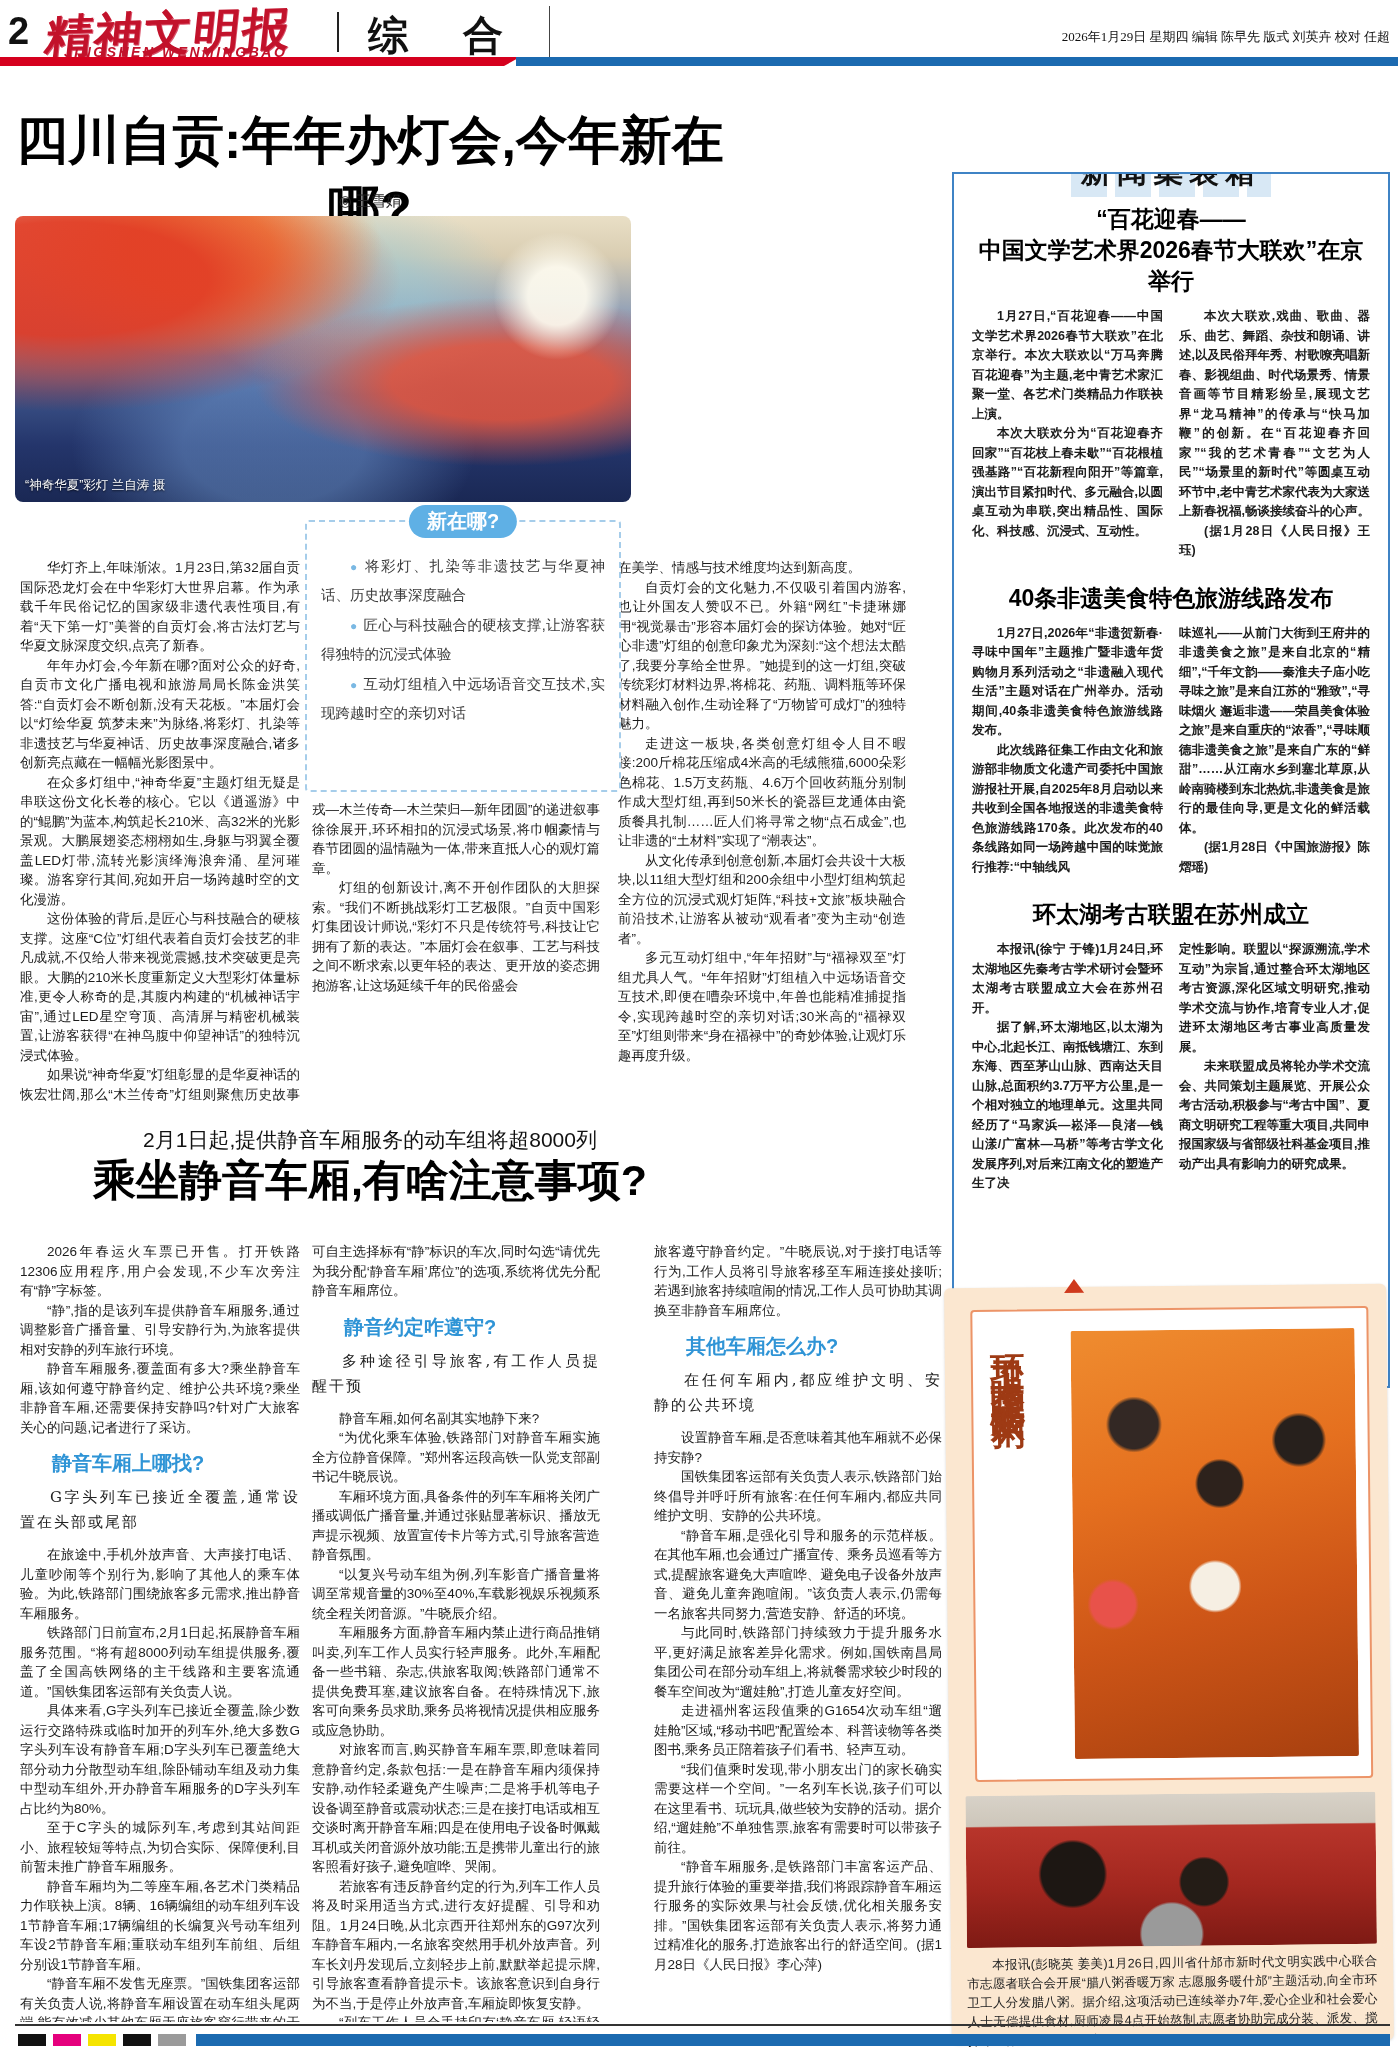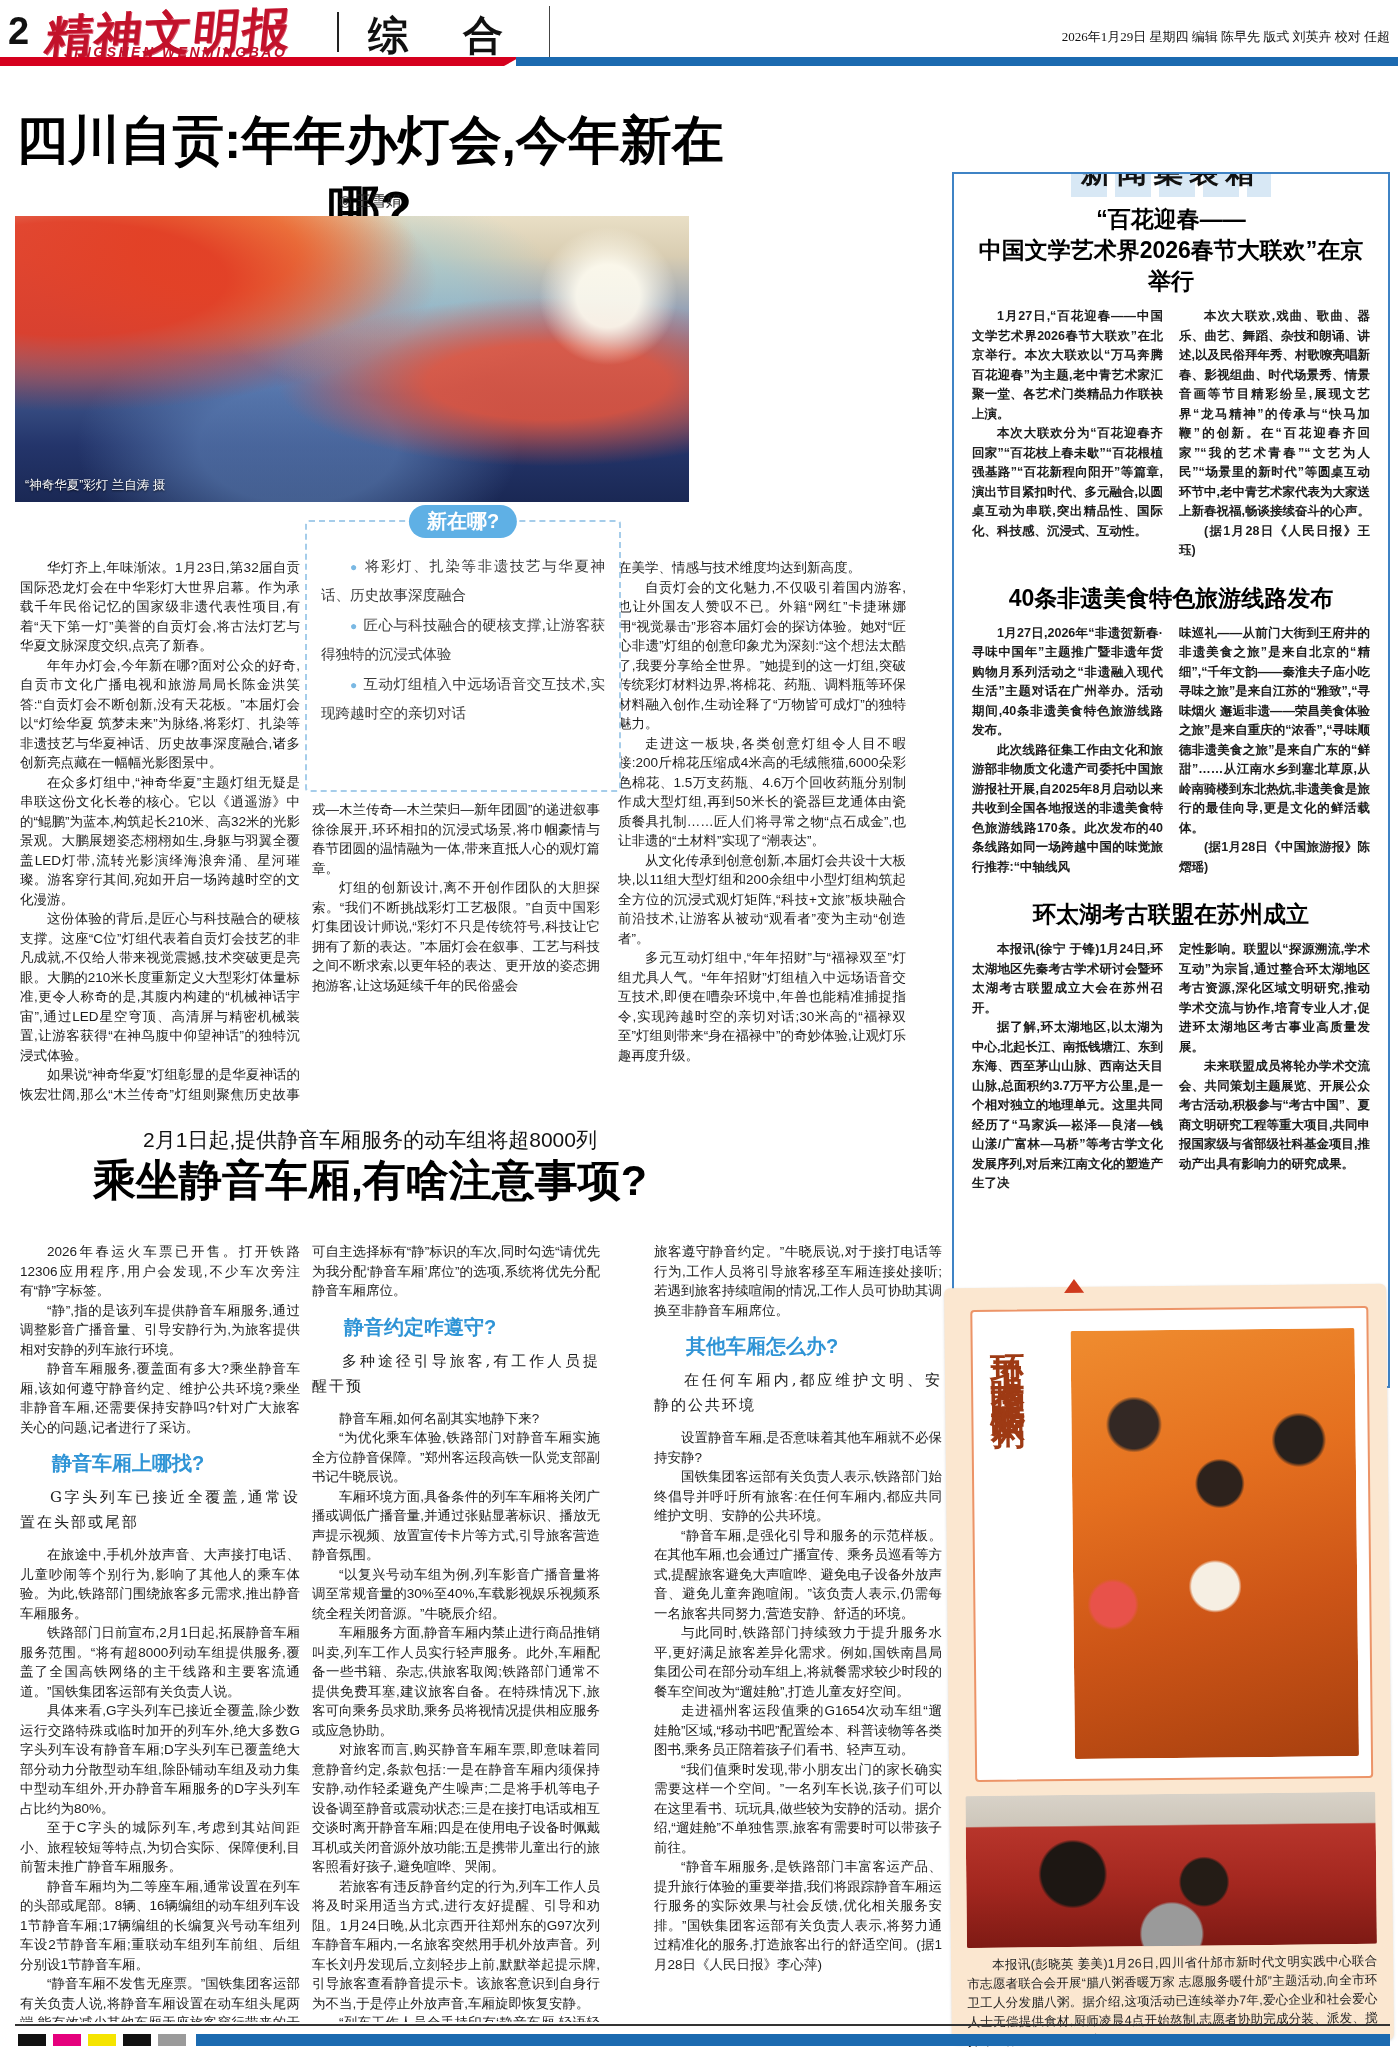--- a/index.html
+++ b/index.html
@@ -17,21 +17,21 @@
   .vdiv2{left:549px;top:6px;width:1px;height:52px;background:#444;}
   .meta{right:8px;top:28px;font-size:13px;color:#111;font-family:Liberation Serif, serif;}
   .bar-red{left:0;top:57px;width:520px;height:9px;background:#d5001e;
            clip-path:polygon(0 0,100% 0,calc(100% - 16px) 100%,0 100%);}
   .bar-blue{left:516px;top:57px;width:882px;height:9px;background:#1b6ab0;}
 
   
   .m-headline{left:15px;top:106px;width:710px;text-align:center;font-size:52px;font-weight:900;
               color:#000;letter-spacing:0px;}
   .m-byline{left:15px;top:192px;width:710px;text-align:center;font-size:15px;color:#222;}
-  .m-photo{left:15px;top:216px;width:674px;height:286px;border-radius:0;
+  .m-photo{left:15px;top:216px;width:616px;height:286px;border-radius:8px;
     background:
       radial-gradient(circle at 88% 28%, rgba(255,252,240,.9) 0 5%, rgba(255,255,255,0) 11%),
       radial-gradient(ellipse at 79% 58%, rgba(233,84,58,.85) 0 16%, rgba(233,84,58,0) 36%),
       radial-gradient(ellipse at 8% 22%, rgba(225,58,36,.92) 0 18%, rgba(225,58,36,0) 42%),
       radial-gradient(ellipse at 30% 12%, rgba(246,152,66,.9) 0 12%, rgba(246,152,66,0) 30%),
       radial-gradient(ellipse at 55% 28%, rgba(150,200,215,.55) 0 14%, rgba(150,200,215,0) 34%),
       radial-gradient(ellipse at 42% 80%, rgba(110,150,205,.5) 0 18%, rgba(110,150,205,0) 40%),
       linear-gradient(180deg,#e9dfc6 0%,#d9cdb2 14%,#7c93b8 40%,#3c5388 62%,#24356b 80%,#1a2854 100%);}
   .m-photo-cap{left:10px;bottom:8px;font-size:12.5px;color:#fff;text-shadow:0 1px 2px rgba(0,0,0,.8);}
 
@@ -192,21 +192,21 @@
   <div class="bodycol" style="left:20px;top:1242px;width:280px;height:780px;">
       <p class="bp">2026年春运火车票已开售。打开铁路12306应用程序,用户会发现,不少车次旁注有“静”字标签。</p>
       <p class="bp">“静”,指的是该列车提供静音车厢服务,通过调整影音广播音量、引导安静行为,为旅客提供相对安静的列车旅行环境。</p>
       <p class="bp">静音车厢服务,覆盖面有多大?乘坐静音车厢,该如何遵守静音约定、维护公共环境?乘坐非静音车厢,还需要保持安静吗?针对广大旅客关心的问题,记者进行了采访。</p>
       <p class="sub-h">静音车厢上哪找?</p>
       <p class="kai">G字头列车已接近全覆盖,通常设置在头部或尾部</p>
       <p class="bp">在旅途中,手机外放声音、大声接打电话、儿童吵闹等个别行为,影响了其他人的乘车体验。为此,铁路部门围绕旅客多元需求,推出静音车厢服务。</p>
       <p class="bp">铁路部门日前宣布,2月1日起,拓展静音车厢服务范围。“将有超8000列动车组提供服务,覆盖了全国高铁网络的主干线路和主要客流通道。”国铁集团客运部有关负责人说。</p>
       <p class="bp">具体来看,G字头列车已接近全覆盖,除少数运行交路特殊或临时加开的列车外,绝大多数G字头列车设有静音车厢;D字头列车已覆盖绝大部分动力分散型动车组,除卧铺动车组及动力集中型动车组外,开办静音车厢服务的D字头列车占比约为80%。</p>
       <p class="bp">至于C字头的城际列车,考虑到其站间距小、旅程较短等特点,为切合实际、保障便利,目前暂未推广静音车厢服务。</p>
-      <p class="bp">静音车厢均为二等座车厢,通常设置在列车的头部或尾部。8辆、16辆编组的动车组列车设1节静音车厢;17辆编组的长编复兴号动车组列车设2节静音车厢;重联动车组列车前组、后组分别设1节静音车厢。</p>
+      <p class="bp">静音车厢均为二等座车厢,各艺术门类精品力作联袂上演。8辆、16辆编组的动车组列车设1节静音车厢;17辆编组的长编复兴号动车组列车设2节静音车厢;重联动车组列车前组、后组分别设1节静音车厢。</p>
       <p class="bp">“静音车厢不发售无座票。”国铁集团客运部有关负责人说,将静音车厢设置在动车组头尾两端,能有效减少其他车厢无座旅客穿行带来的干扰,有利于营造相对独立、安静的环境。</p>
     </div>
   <div class="bodycol" style="left:312px;top:1242px;width:288px;height:780px;">
       <p class="bp noind">可自主选择标有“静”标识的车次,同时勾选“请优先为我分配‘静音车厢’席位”的选项,系统将优先分配静音车厢席位。</p>
       <p class="sub-h">静音约定咋遵守?</p>
       <p class="kai">多种途径引导旅客,有工作人员提醒干预</p>
       <p class="bp">静音车厢,如何名副其实地静下来?</p>
       <p class="bp">“为优化乘车体验,铁路部门对静音车厢实施全方位静音保障。”郑州客运段高铁一队党支部副书记牛晓辰说。</p>
       <p class="bp">车厢环境方面,具备条件的列车车厢将关闭广播或调低广播音量,并通过张贴显著标识、播放无声提示视频、放置宣传卡片等方式,引导旅客营造静音氛围。</p>
       <p class="bp">“以复兴号动车组为例,列车影音广播音量将调至常规音量的30%至40%,车载影视娱乐视频系统全程关闭音源。”牛晓辰介绍。</p>

